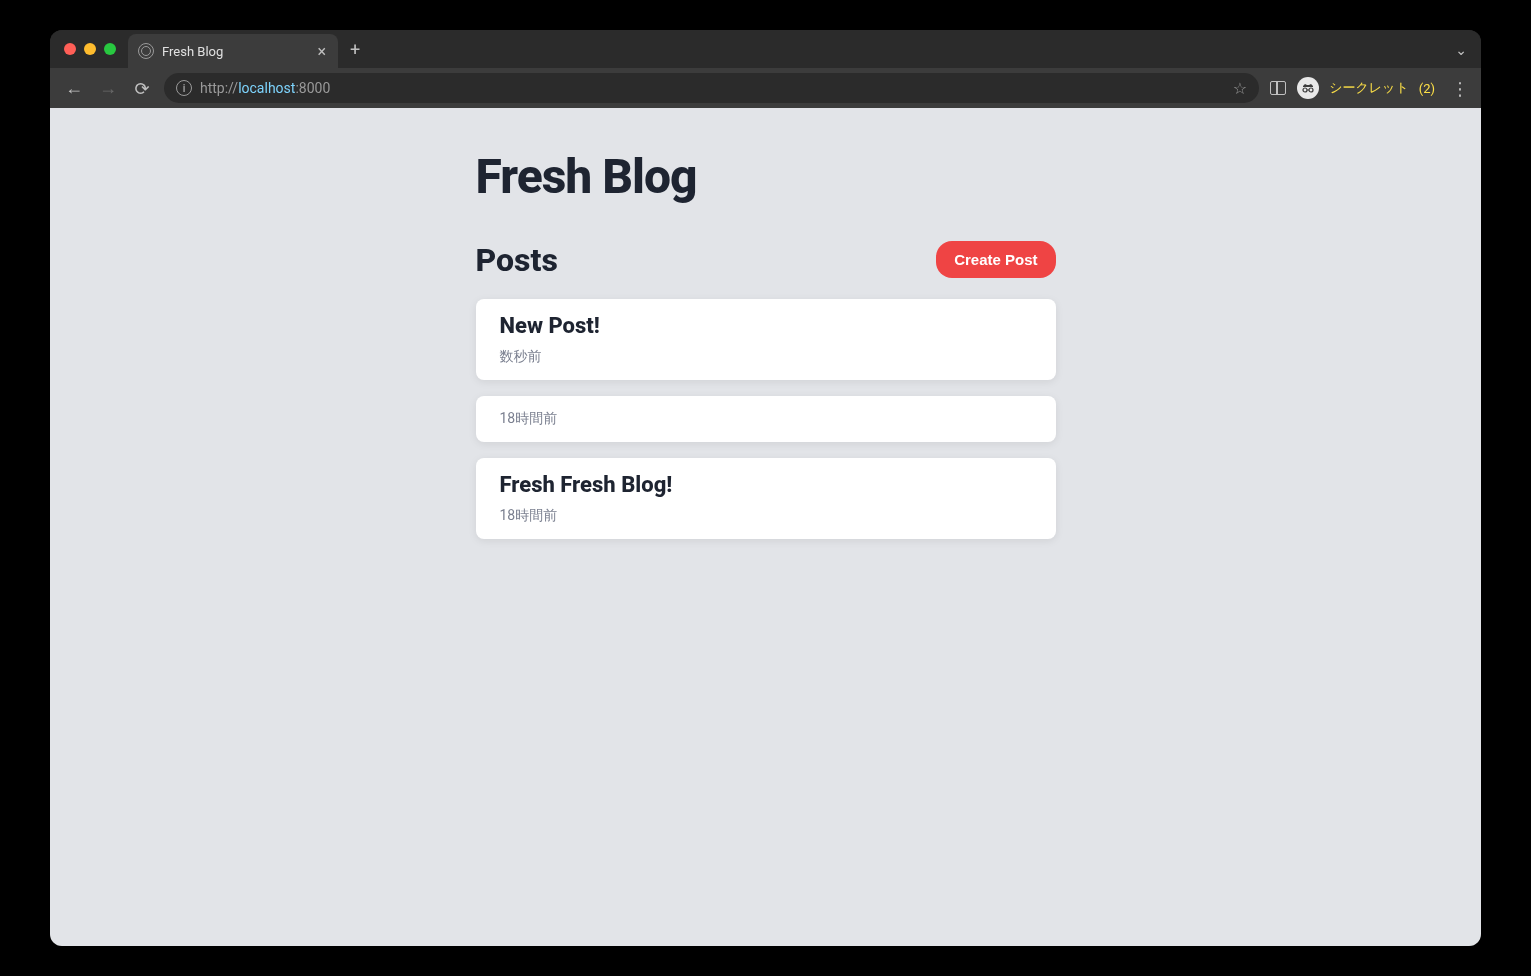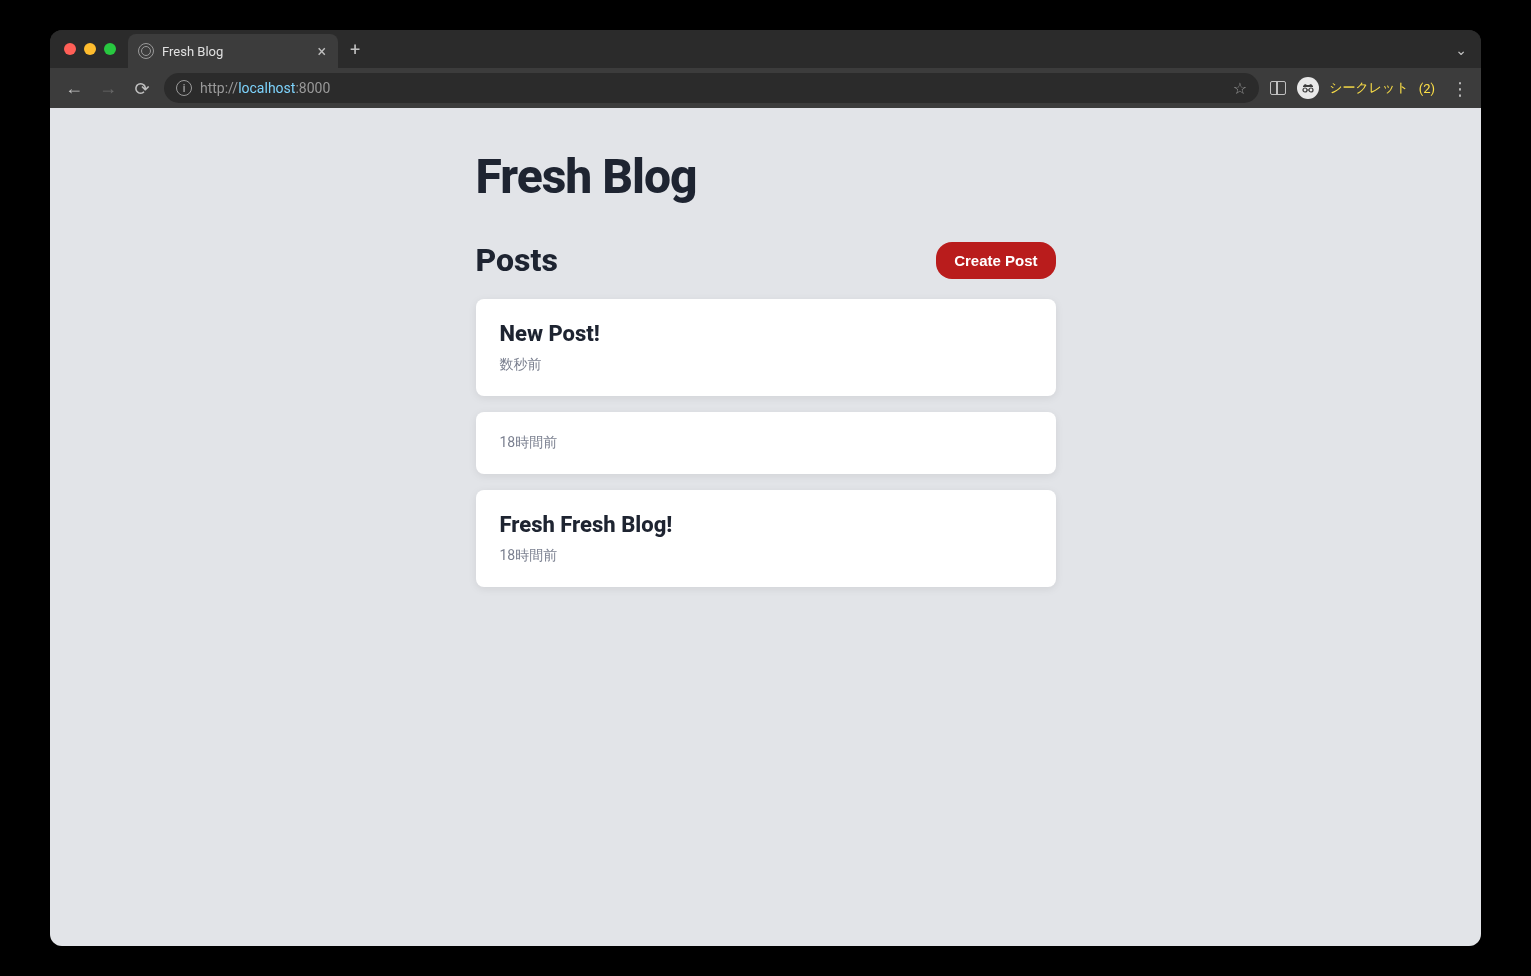--- a/index.html
+++ b/index.html
@@ -204,42 +204,42 @@
     .page-title {
       font-size: 48px;
       font-weight: 800;
       color: #1e2431;
       margin-bottom: 36px;
       letter-spacing: -1px;
     }
     .posts-header {
       display: flex;
       justify-content: space-between;
-      align-items: flex-end;
+      align-items: flex-start;
       margin-bottom: 20px;
     }
     .posts-heading {
       font-size: 32px;
       font-weight: 800;
       color: #1e2431;
     }
     .create-btn {
-      background: #b91c1c;
+      background: #ef4444;
       color: #fff;
       border: none;
       border-radius: 16px;
       padding: 10px 18px;
       font-size: 15px;
       font-weight: 700;
       cursor: pointer;
     }
     .post-card {
       background: #fff;
       border-radius: 8px;
-      padding: 22px 24px;
+      padding: 14px 24px;
       margin-bottom: 16px;
       box-shadow: 0 2px 8px rgba(0,0,0,0.08);
     }
     .post-title {
       font-size: 22px;
       font-weight: 800;
       color: #1e2431;
       margin-bottom: 10px;
     }
     .post-time {

